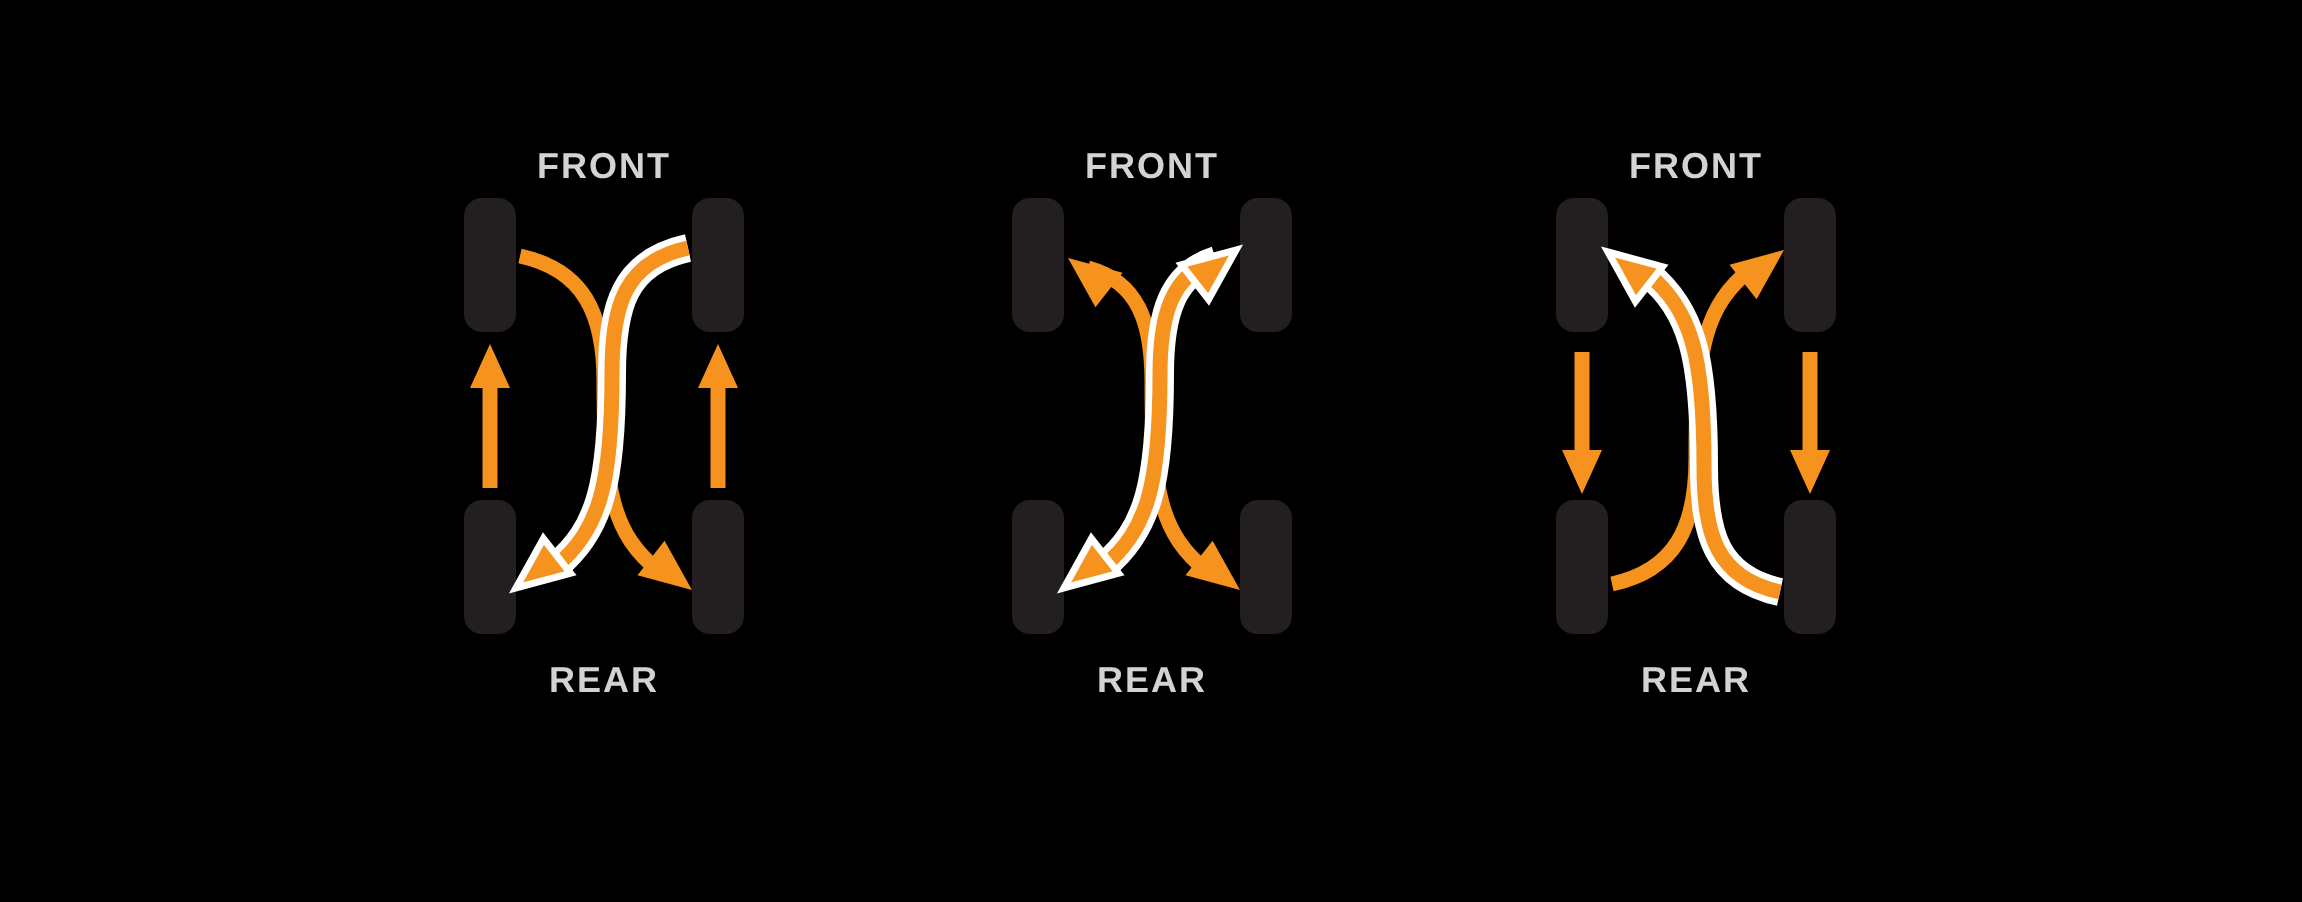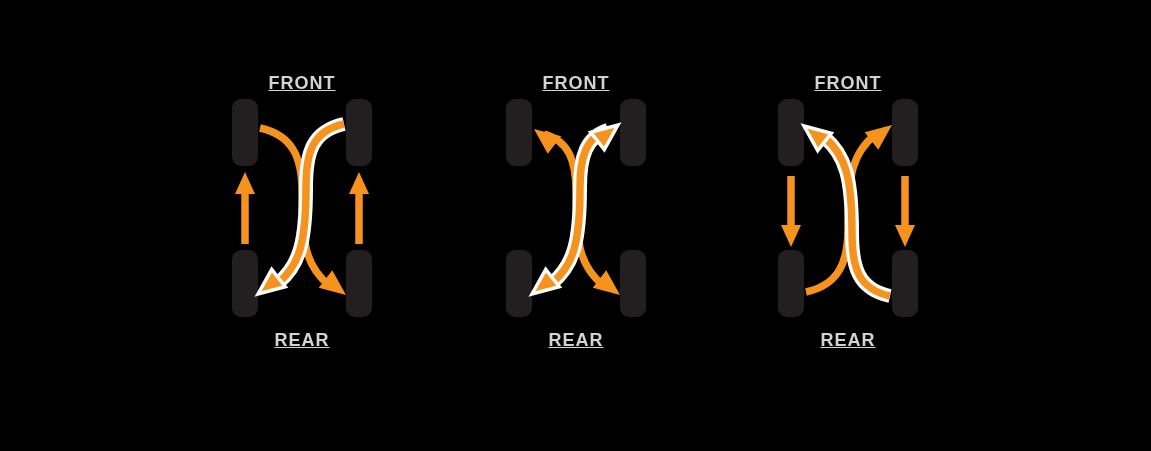--- a/index.html
+++ b/index.html
@@ -19,21 +19,20 @@
   .pattern-title{
     position:absolute; top:0; left:0; right:0;
     text-align:center; color:var(--title-black);
     font-size:20px; font-weight:bold; letter-spacing:1.5px;
     white-space:nowrap;
   }
   .axis-label{
     position:absolute; left:0; right:0; text-align:center;
     color:var(--label-gray); font-size:18px; font-weight:bold;
     letter-spacing:1px;
-    text-decoration:underline;
   }
   .front-label{ top:45px; }
   .rear-label{ top:302px; }
   .diagram-svg{
     position:absolute; top:67px; left:40px; width:140px; height:230px;
   }
   .caption{
     position:absolute; top:339px; left:-40px; right:-40px;
     text-align:center; color:var(--title-black);
     font-size:13px; font-weight:bold; letter-spacing:.5px; line-height:19px;

